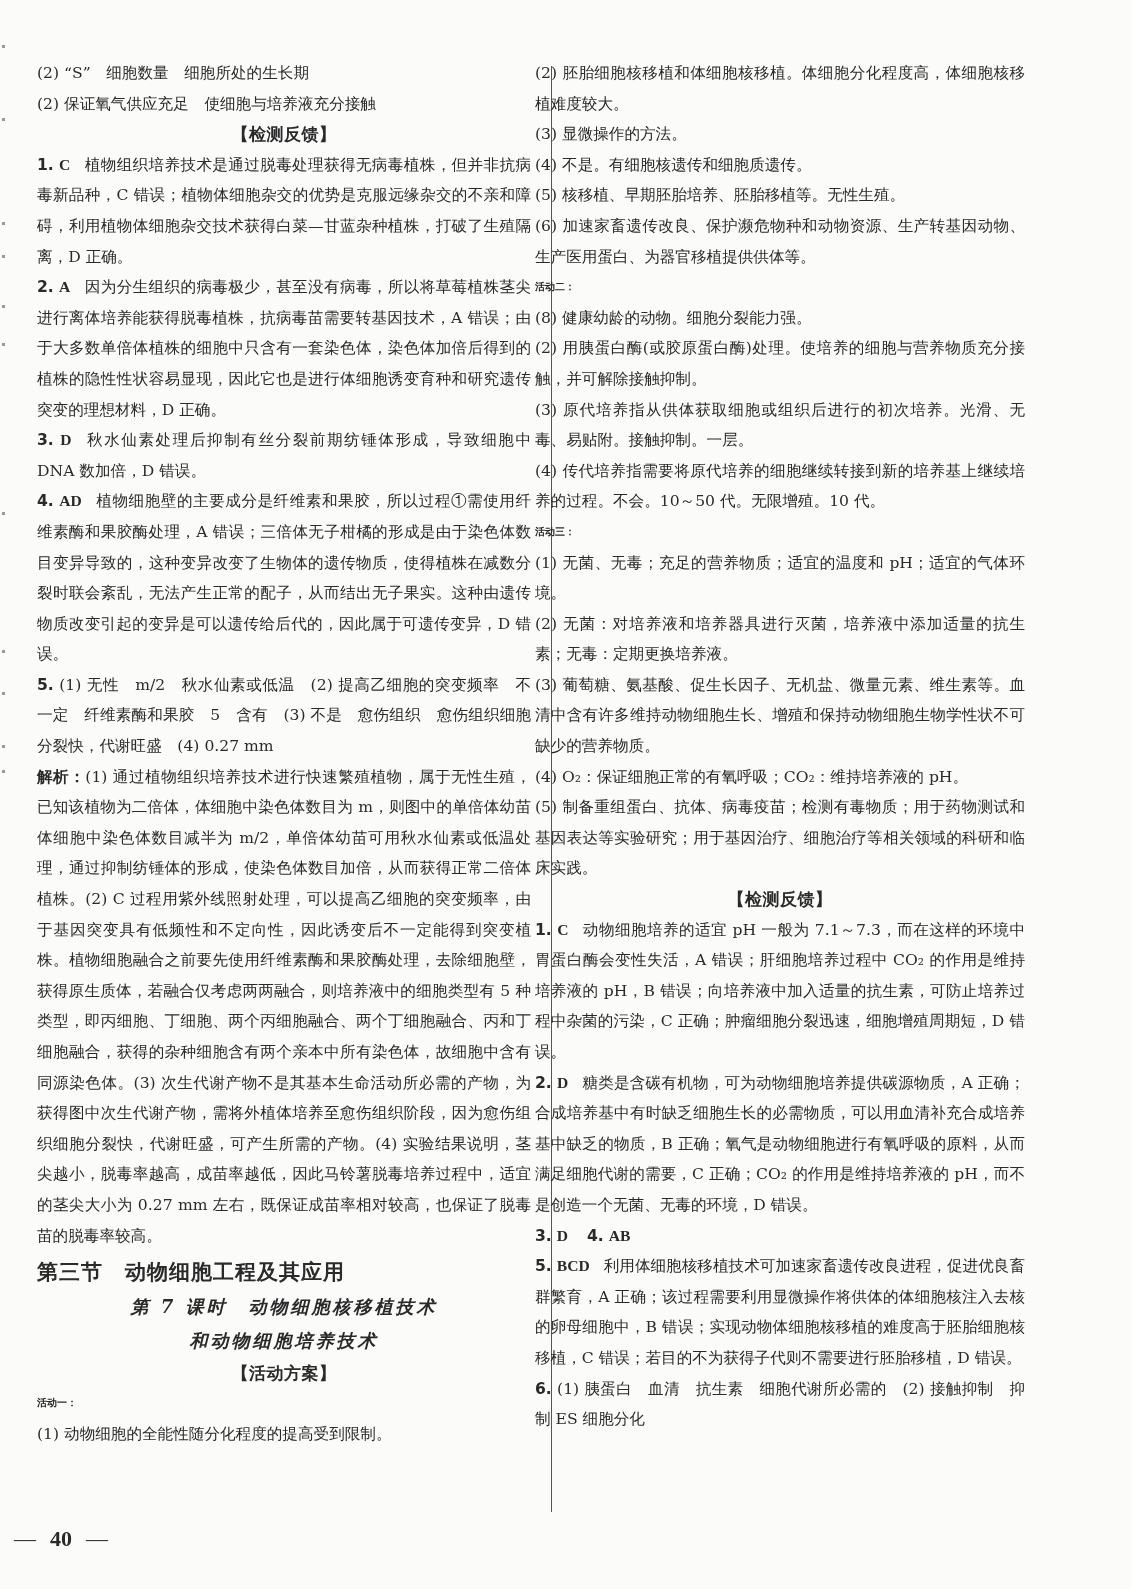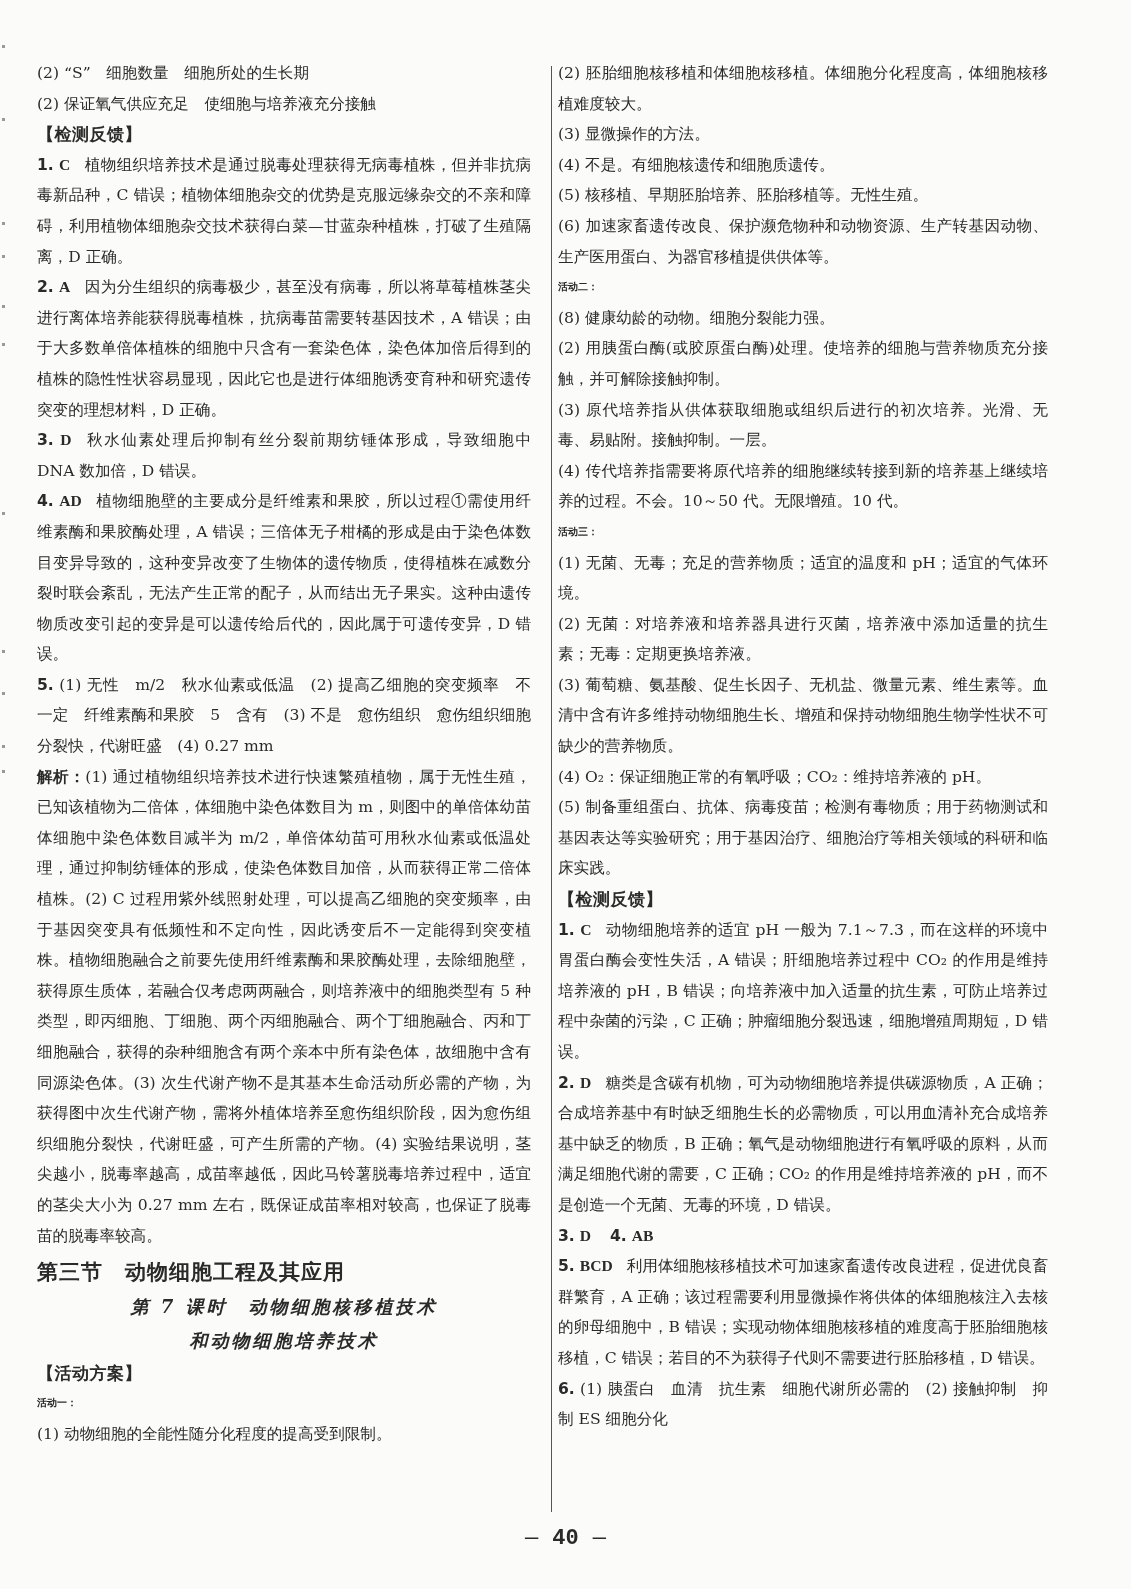--- a/index.html
+++ b/index.html
@@ -2,31 +2,31 @@
 <html><head>
 <meta charset="utf-8">
 <style>
   html, body { margin: 0; padding: 0; }
   body {
     width: 1131px; height: 1589px; background: #fbfbfa; position: relative; overflow: hidden;
     font-family: "DejaVu Serif", "Liberation Serif", serif; color: #2a2a2a;
   }
   .col { position: absolute; top: 58px; font-size: 15.6px; line-height: 30.6px; }
   .col-left { left: 37px; width: 494px; }
-  .col-right { left: 558px; width: 490px; }
+  .col-right { left: 535px; width: 490px; }
   .divider { position: absolute; left: 551px; top: 66px; width: 1px; height: 1446px; background: #555; }
   .p { margin: 0; text-align: justify; text-align-last: left; }
-  .heading { font-family: "DejaVu Sans", "Liberation Sans", sans-serif; font-weight: bold; font-size: 17px; margin: 0; letter-spacing: 0.5px; }
+  .heading { font-family: "DejaVu Sans", "Liberation Sans", sans-serif; font-weight: bold; font-size: 17px; margin: 0; letter-spacing: 0.5px; text-align: center; }
   .sub-label { font-family: "DejaVu Sans", "Liberation Sans", sans-serif; font-weight: bold; font-size: 10px; margin: 0; }
   .qnum { font-family: "DejaVu Sans", "Liberation Sans", sans-serif; font-weight: bold; }
   .ans { font-weight: bold; font-family: "Liberation Serif", serif; margin-right: 14px; }
   .jx { font-family: "DejaVu Sans", "Liberation Sans", sans-serif; font-weight: bold; }
   .section-title { text-align: left; font-size: 21px; font-weight: bold; margin: 6px 0 2px 0; letter-spacing: 1px; }
   .lesson-title { text-align: center; font-size: 18px; font-weight: bold; font-style: italic; margin: 0; letter-spacing: 3px; line-height: 34px; }
-  .page-num { position: absolute; left: 0; width: 1131px; top: 1526px; text-align: center; font-family: Liberation Mono, monospace; font-weight: bold; font-size: 22px; }
+  .page-num { position: absolute; left: 0; width: 1131px; top: 1526px; text-align: left; font-family: Liberation Serif, serif; font-weight: bold; font-size: 22px; }
   .page-num .dash { font-weight: normal; margin: 0 14px; }
   .gutter-marks { position: absolute; left: 0; top: 0; width: 10px; height: 1589px; }
   .gm { position: absolute; left: 2px; width: 3px; height: 3px; background: #999; }
 </style>
 </head>
 <body>
 
 <div class="gutter-marks">
   <div class="gm" style="top:45px"></div>
     <div class="gm" style="top:118px"></div>

